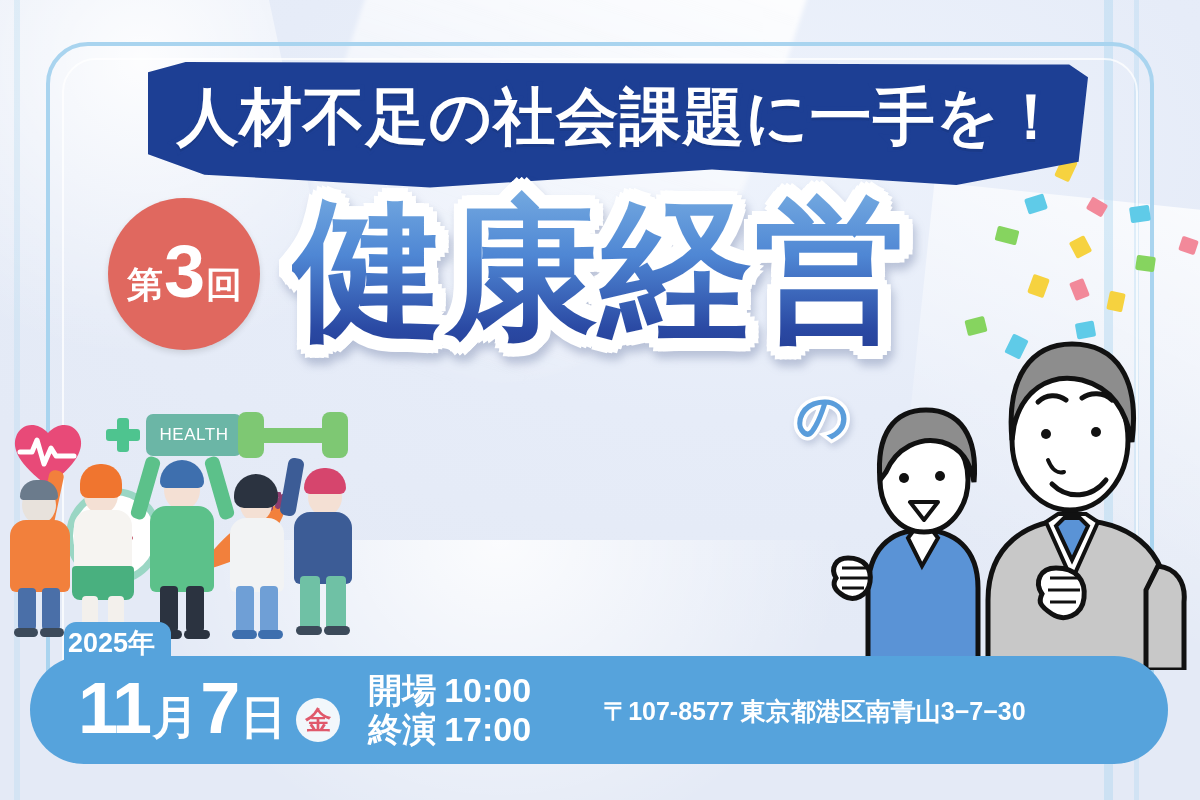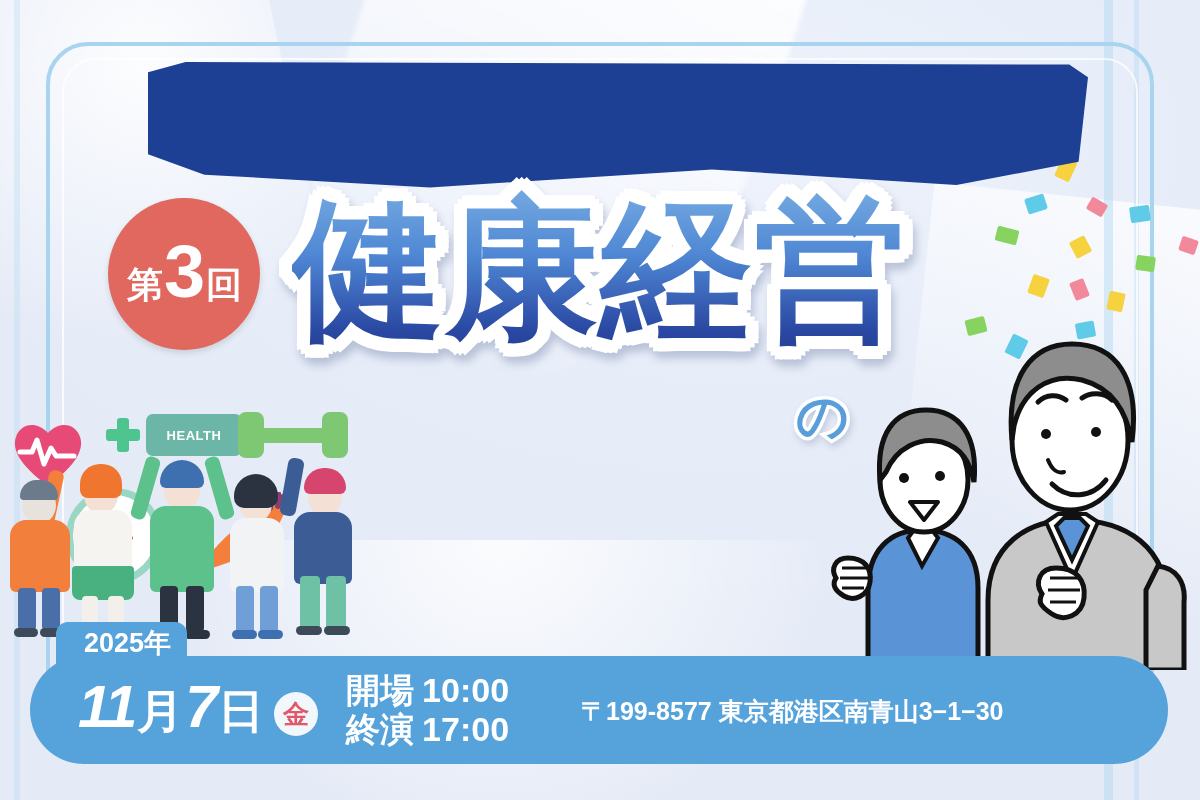--- a/index.html
+++ b/index.html
@@ -131,21 +131,21 @@
 
   
   .illus-left{position:absolute;left:0;top:400px;width:370px;height:250px;}
   .heart{
     position:absolute;left:10px;top:18px;width:76px;height:70px;
   }
   .health-chip{
     position:absolute;left:146px;top:14px;width:96px;height:42px;
     background:#6bb6a6;border-radius:7px;
     display:flex;align-items:center;justify-content:center;
-    color:#fff;font-size:13px;font-weight:bold;letter-spacing:.5px;text-align:right;
+    color:#fff;font-size:17px;font-weight:normal;letter-spacing:.5px;text-align:right;
   }
   .plus-icon{position:absolute;left:106px;top:18px;width:34px;height:34px;}
   .plus-icon:before,.plus-icon:after{
     content:"";position:absolute;background:#4ec48f;border-radius:3px;
   }
   .plus-icon:before{left:11px;top:0;width:12px;height:34px;}
   .plus-icon:after{left:0;top:11px;width:34px;height:12px;}
   .clock{
     position:absolute;left:66px;top:88px;width:82px;height:82px;border-radius:50%;
     background:#fff;border:7px solid #9ad6c4;
@@ -164,37 +164,37 @@
   .p-body{position:absolute;border-radius:16px 16px 6px 6px;}
   .p-leg{position:absolute;border-radius:4px;}
   .p-arm{position:absolute;border-radius:6px;}
   .p-shoe{position:absolute;border-radius:6px;background:#3c4a5a;height:9px;}
 
   
   .illus-right{position:absolute;right:0;top:330px;width:380px;height:340px;}
 
   
   .year-tab{
-    position:absolute;left:56px;top:622px;
+    position:absolute;left:64px;top:622px;
     background:#56a3dc;color:#fff;
-    padding:3px 16px 8px 28px;border-radius:12px 12px 0 0;
+    padding:3px 16px 8px 4px;border-radius:12px 12px 0 0;
     font-size:27px;font-weight:bold;letter-spacing:0;
   }
   .info-bar{
     position:absolute;left:30px;top:656px;width:1138px;height:108px;
     background:#56a3dc;border-radius:56px;
   }
   .bar-content{
     position:absolute;left:30px;top:656px;width:1138px;height:108px;
     display:flex;align-items:center;color:#fff;
   }
   .date-block{
     display:flex;align-items:baseline;margin-left:48px;white-space:nowrap;
   }
-  .d-num{font-size:59px;font-weight:bold;line-height:1;letter-spacing:-2px;font-style:italic;}
+  .d-num{font-size:72px;font-weight:bold;line-height:1;letter-spacing:-2px;}
   .d-unit{font-size:46px;font-weight:bold;margin:0 2px;}
   .dow-badge{
     width:44px;height:44px;border-radius:50%;background:#f2f7fb;
     display:inline-flex;align-items:center;justify-content:center;
     color:#e0596b;font-size:26px;font-weight:bold;margin-left:8px;
     position:relative;top:-4px;
   }
   .time-block{margin-left:28px;line-height:1.16;white-space:nowrap;}
   .time-row{font-size:34px;font-weight:bold;letter-spacing:0;}
   .time-row .t-lbl{margin-right:8px;}
@@ -228,20 +228,21 @@
   <div class="confetti" style="left:1030px;top:276px;width:17px;height:20px;background:#f6d23f;transform:rotate(20deg);"></div>
   <div class="confetti" style="left:1072px;top:280px;width:15px;height:19px;background:#f2899a;transform:rotate(-22deg);"></div>
   <div class="confetti" style="left:1108px;top:292px;width:16px;height:19px;background:#f6d23f;transform:rotate(12deg);"></div>
   <div class="confetti" style="left:966px;top:318px;width:20px;height:16px;background:#86d45f;transform:rotate(-14deg);"></div>
   <div class="confetti" style="left:1008px;top:336px;width:17px;height:21px;background:#5fcbe8;transform:rotate(26deg);"></div>
   <div class="confetti" style="left:1076px;top:322px;width:19px;height:16px;background:#5fcbe8;transform:rotate(-10deg);"></div>
   <div class="confetti" style="left:1180px;top:238px;width:17px;height:15px;background:#f2899a;transform:rotate(18deg);"></div>
   <div class="confetti" style="left:958px;top:132px;width:15px;height:20px;background:#f6d23f;transform:rotate(-26deg);"></div>
 
   <div class="navy-banner"></div>
+  <div class="headline">人材不足の社会課題に一手を！</div>
 
   <div class="kaiji-badge">
     <span class="kb-txt">
       <span class="kb-dai">第</span>
       <span class="kb-num">3</span>
       <span class="kb-kai">回</span>
     </span>
   </div>
 
   <div class="main-title">
@@ -388,17 +389,17 @@
     <div class="time-block">
       <div class="time-row">
         <span class="t-lbl">開場</span><span>10:00</span>
       </div>
       <div class="time-row">
         <span class="t-lbl">終演</span><span>17:00</span>
       </div>
     </div>
 
     <div class="venue-block">
-      <div class="venue-addr">〒199-8577 東京都港区南青山3−1−30</div>
+      <div class="venue-addr">〒107-8577 東京都港区南青山3−7−30</div>
     </div>
   </div>
 
 </div>
 
 </body></html>

